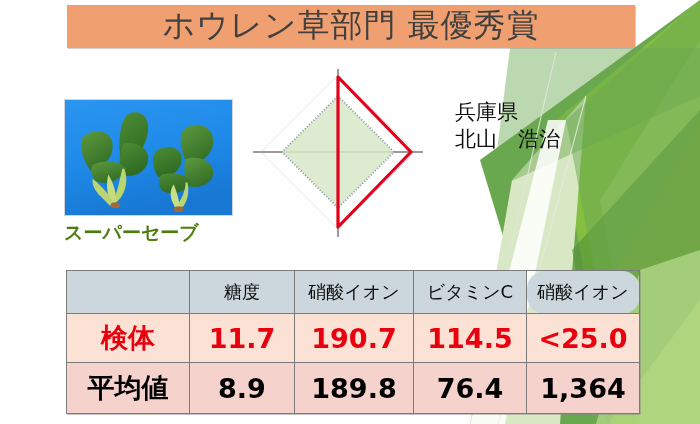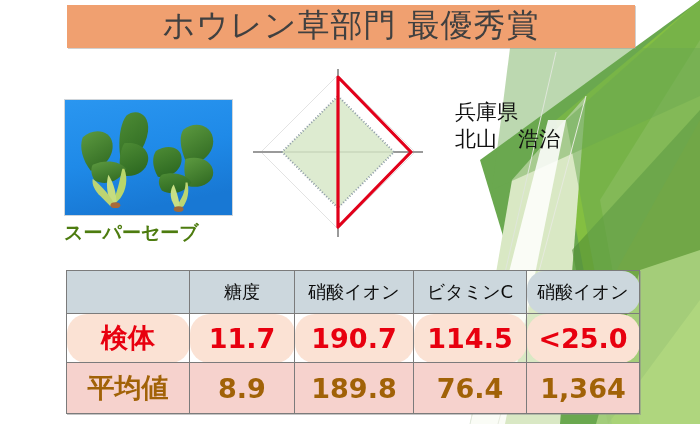--- a/index.html
+++ b/index.html
@@ -127,27 +127,26 @@
     font-size: 18px;
     color: #0b0b0b;
     font-weight: normal;
   }
   .row-sample td {
     background: #fbe2d4;
     height: 48px;
     font-size: 27px;
     color: #e8000f;
     font-weight: bold;
-    border-radius: 20px;
   }
   .row-avg td {
     background: #f6d2cd;
     height: 50px;
     font-size: 27px;
-    color: #a16207;
+    color: #000000;
     font-weight: bold;
   }
   .col-label { width: 122px; }
   .col-v1 { width: 104px; }
   .col-v2 { width: 118px; }
   .col-v3 { width: 112px; }
   .col-v4 { width: 112px; border-radius: 18px; }
 </style>
 </head>
 <body>

